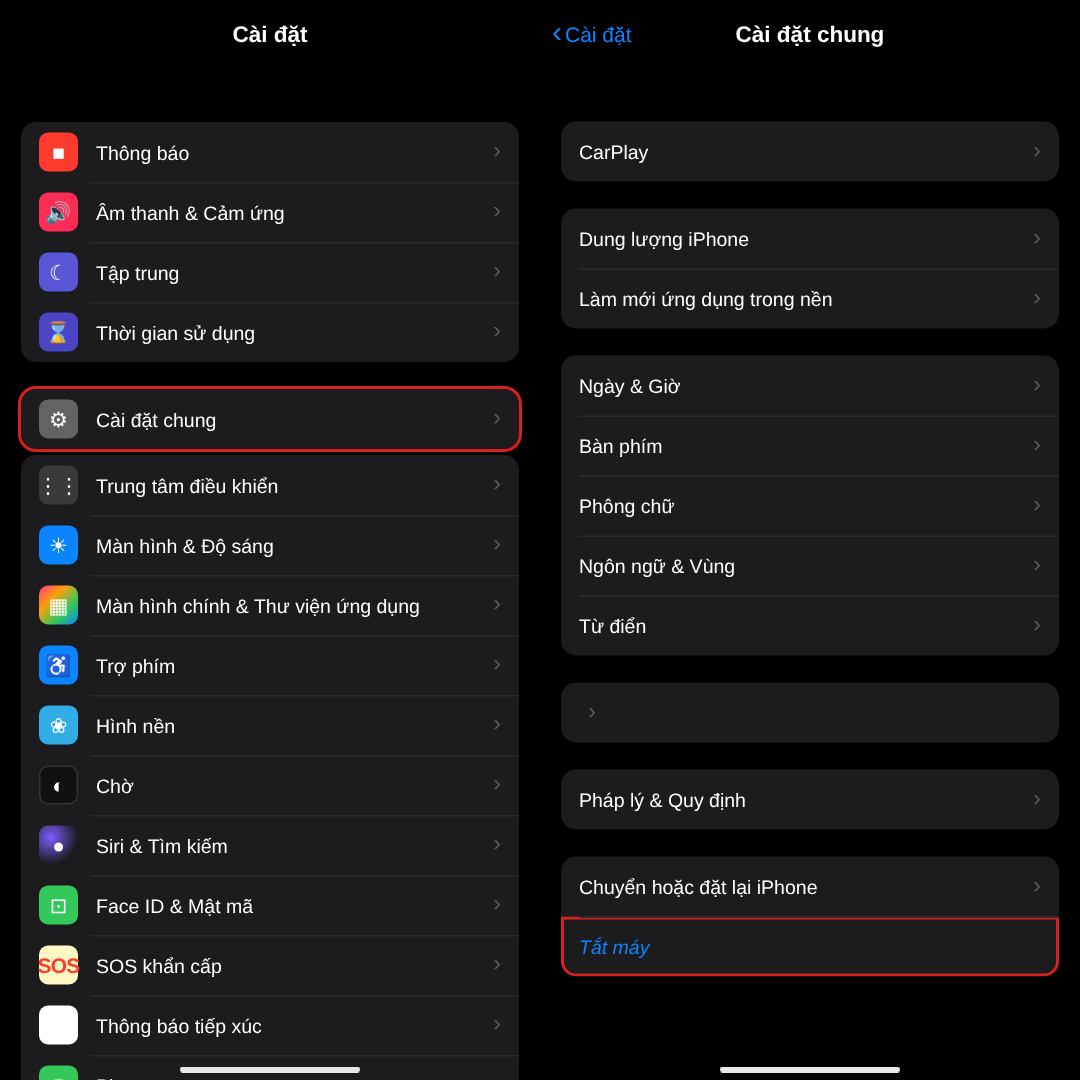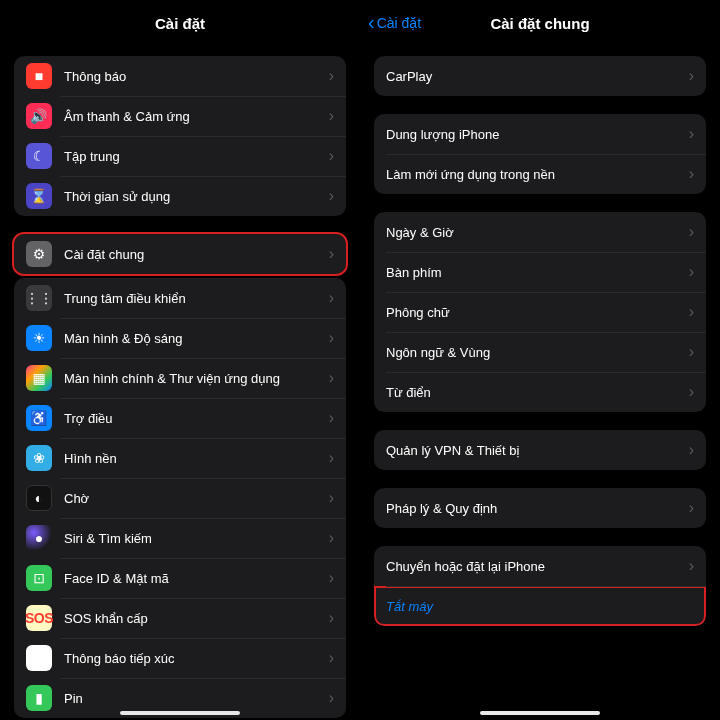--- a/index.html
+++ b/index.html
@@ -9,20 +9,21 @@
   font-family: -apple-system, "Helvetica Neue", Arial, sans-serif;
   display: flex;
   overflow: hidden;
 }
 .phone {
   width: 360px; height: 720px;
   background: #000;
   position: relative;
   display: flex; flex-direction: column;
   color: #fff;
+  gap: 25px;
 }
 .phone + .phone { border-left: 0px solid #111; }
 .navbar {
   height: 46px;
   display: flex; align-items: center; justify-content: center;
   position: relative;
   font-size: 15px;
   font-weight: 600;
 }
 .navbar .back {
@@ -156,21 +157,21 @@
           <div class="label">Màn hình &amp; Độ sáng</div>
           <div class="chevron">›</div>
         </div>
         <div class="row">
           <div class="icon bg-multi">▦</div>
           <div class="label">Màn hình chính &amp; Thư viện ứng dụng</div>
           <div class="chevron">›</div>
         </div>
         <div class="row">
           <div class="icon bg-blue">♿</div>
-          <div class="label">Trợ điều</div>
+          <div class="label">Trợ phím</div>
           <div class="chevron">›</div>
         </div>
         <div class="row">
           <div class="icon bg-cyan">❀</div>
           <div class="label">Hình nền</div>
           <div class="chevron">›</div>
         </div>
         <div class="row">
           <div class="icon bg-black">◐</div>
           <div class="label">Chờ</div>
@@ -248,21 +249,20 @@
           <div class="label">Ngôn ngữ &amp; Vùng</div>
           <div class="chevron">›</div>
         </div>
         <div class="row noicon">
           <div class="label">Từ điển</div>
           <div class="chevron">›</div>
         </div>
       </div>
       <div class="group">
         <div class="row noicon">
-          <div class="label">Quản lý VPN &amp; Thiết bị</div>
           <div class="chevron">›</div>
         </div>
       </div>
       <div class="group">
         <div class="row noicon">
           <div class="label">Pháp lý &amp; Quy định</div>
           <div class="chevron">›</div>
         </div>
       </div>
       <div class="group">

